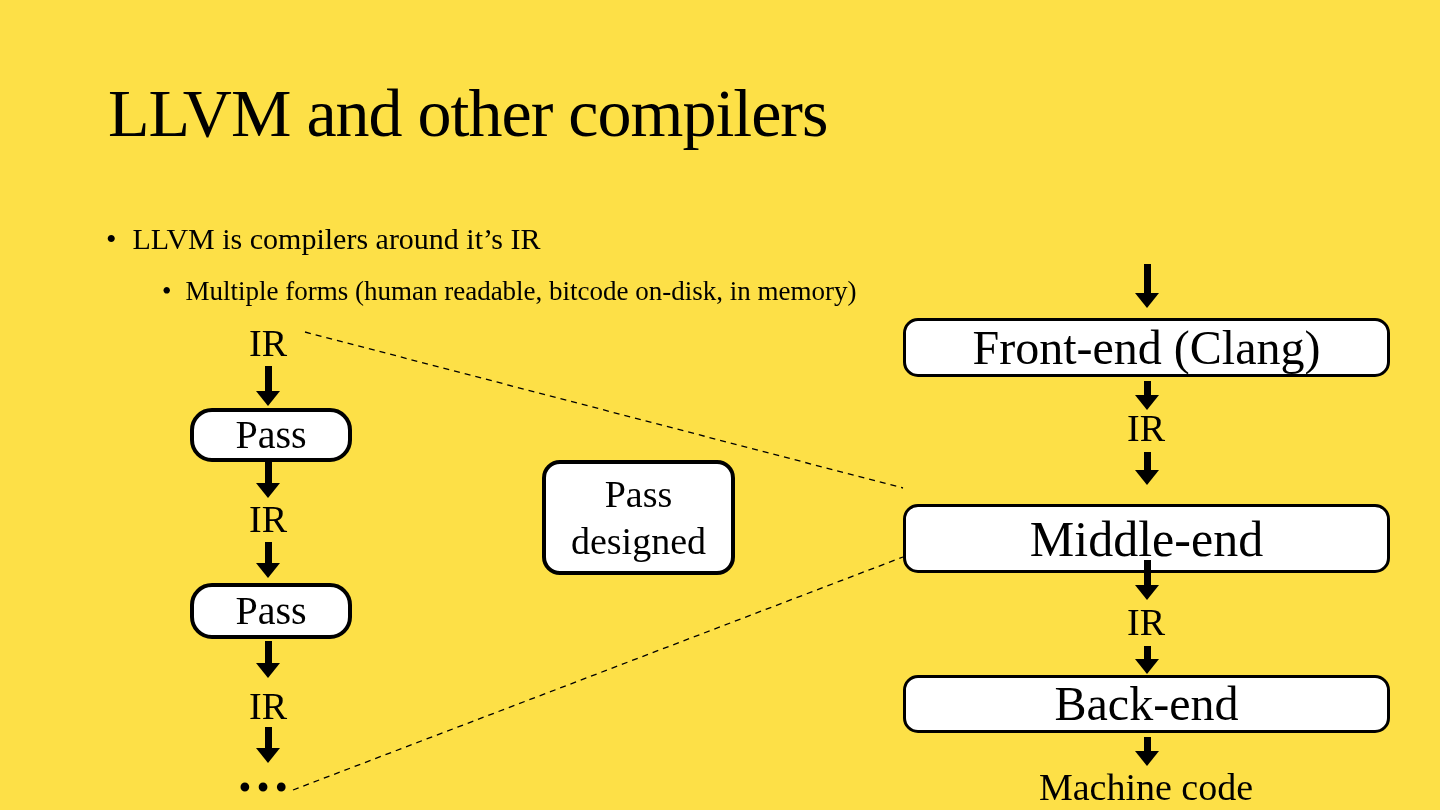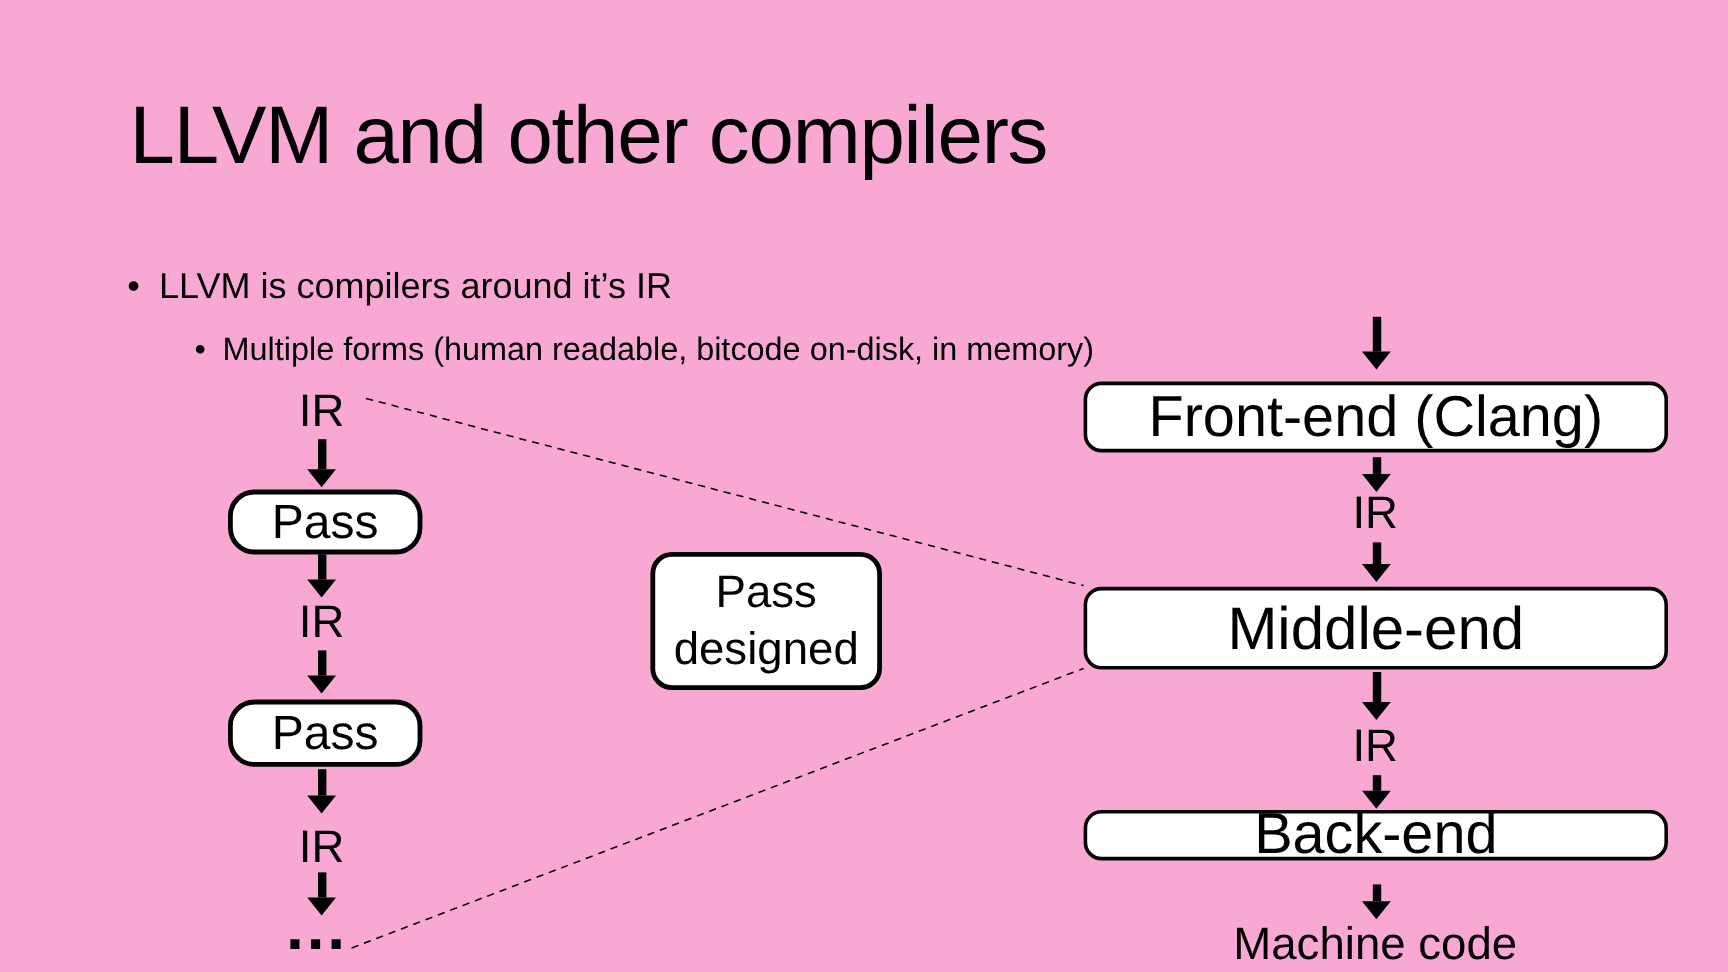--- a/index.html
+++ b/index.html
@@ -1,18 +1,18 @@
 <!DOCTYPE html>
 <html><head>
 <meta charset="utf-8">
 <style>
   html,body{margin:0;padding:0;background:#fff;}
   .slide{
-    position:relative;width:1440px;height:810px;background:#f9a8d4;
-    font-family:Liberation Sans, sans-serif;color:#000;overflow:hidden;
+    position:relative;width:1440px;height:810px;background:#fde047;
+    font-family:Liberation Serif, serif;color:#000;overflow:hidden;
   }
   .abs{position:absolute;}
   .title{
     left:108px;top:78px;font-size:68px;letter-spacing:-1px;line-height:1.05;
     white-space:nowrap;
   }
   .bullet-row{display:flex;align-items:flex-start;white-space:nowrap;}
   .bullet-row .marker{flex:0 0 auto;}
   .bullet-1{left:106px;top:222px;font-size:30px;}
   .bullet-1 .marker{margin-right:16px;}
@@ -121,37 +121,37 @@
     <div class="head"></div>
   </div>
 
   <div class="abs node-label" style="left:1096px;top:404px;width:100px;height:48px;">IR</div>
 
   <div class="abs arrow" style="left:1135px;top:452px;height:33px;">
     <div class="shaft"></div>
     <div class="head"></div>
   </div>
 
-  <div class="abs box rbox" style="left:903px;top:489px;width:487px;height:69px;font-size:50px;">
+  <div class="abs box rbox" style="left:903px;top:504px;width:487px;height:69px;font-size:50px;">
     <span>Middle-end</span>
   </div>
 
   <div class="abs arrow" style="left:1135px;top:560px;height:40px;">
     <div class="shaft"></div>
     <div class="head"></div>
   </div>
 
   <div class="abs node-label" style="left:1096px;top:598px;width:100px;height:48px;">IR</div>
 
   <div class="abs arrow" style="left:1135px;top:646px;height:28px;">
     <div class="shaft"></div>
     <div class="head"></div>
   </div>
 
-  <div class="abs box rbox" style="left:903px;top:675px;width:487px;height:42px;">
+  <div class="abs box rbox" style="left:903px;top:675px;width:487px;height:58px;">
     <span>Back-end</span>
   </div>
 
   <div class="abs arrow" style="left:1135px;top:737px;height:29px;">
     <div class="shaft"></div>
     <div class="head"></div>
   </div>
 
   <div class="abs node-label" style="left:896px;top:762px;width:500px;height:50px;white-space:nowrap;">Machine code</div>
 

